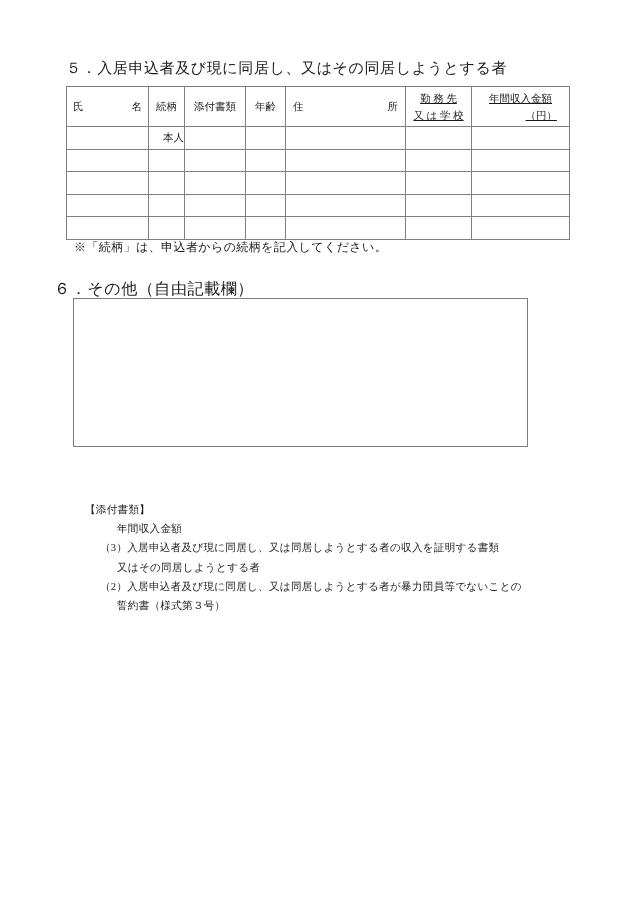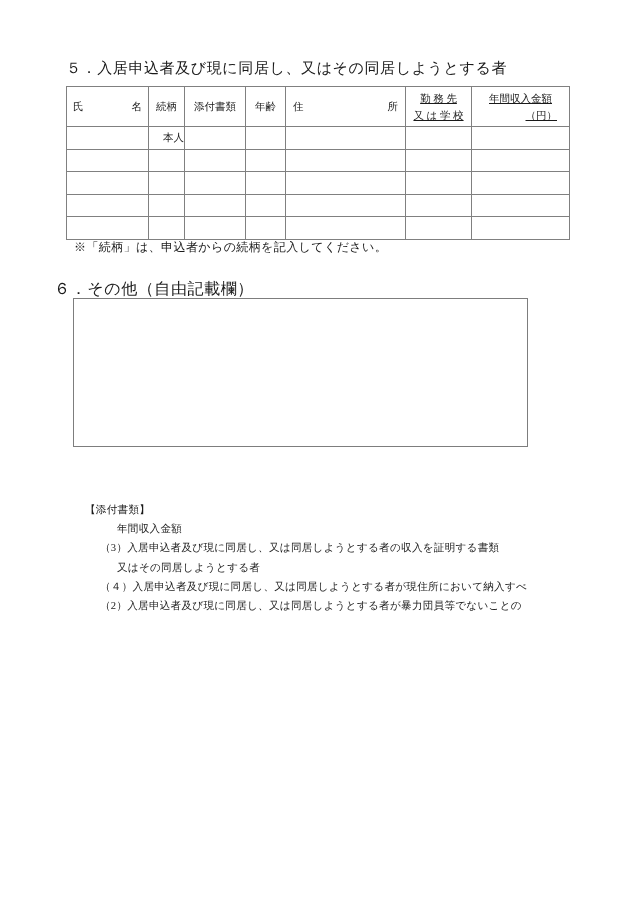--- a/index.html
+++ b/index.html
@@ -251,19 +251,19 @@
 
   <div class="attach-block">
     <span class="attach-title">【添付書類】</span>
 
     <span class="attach-cont">年間収入金額</span>
 
     <span class="attach-item">（3）入居申込者及び現に同居し、又は同居しようとする者の収入を証明する書類</span>
 
     <span class="attach-cont">又はその同居しようとする者</span>
 
-    <span class="attach-item">（４）入居申込者及び現に同居し、又は同居しようとする者が現住所において納入すべ</span>
 
     <span class="attach-item">（2）入居申込者及び現に同居し、又は同居しようとする者が暴力団員等でないことの</span>
+    <span class="attach-cont">誓約書（様式第３号）</span>
 
   </div>
 
 </div>
 
 </body></html>

